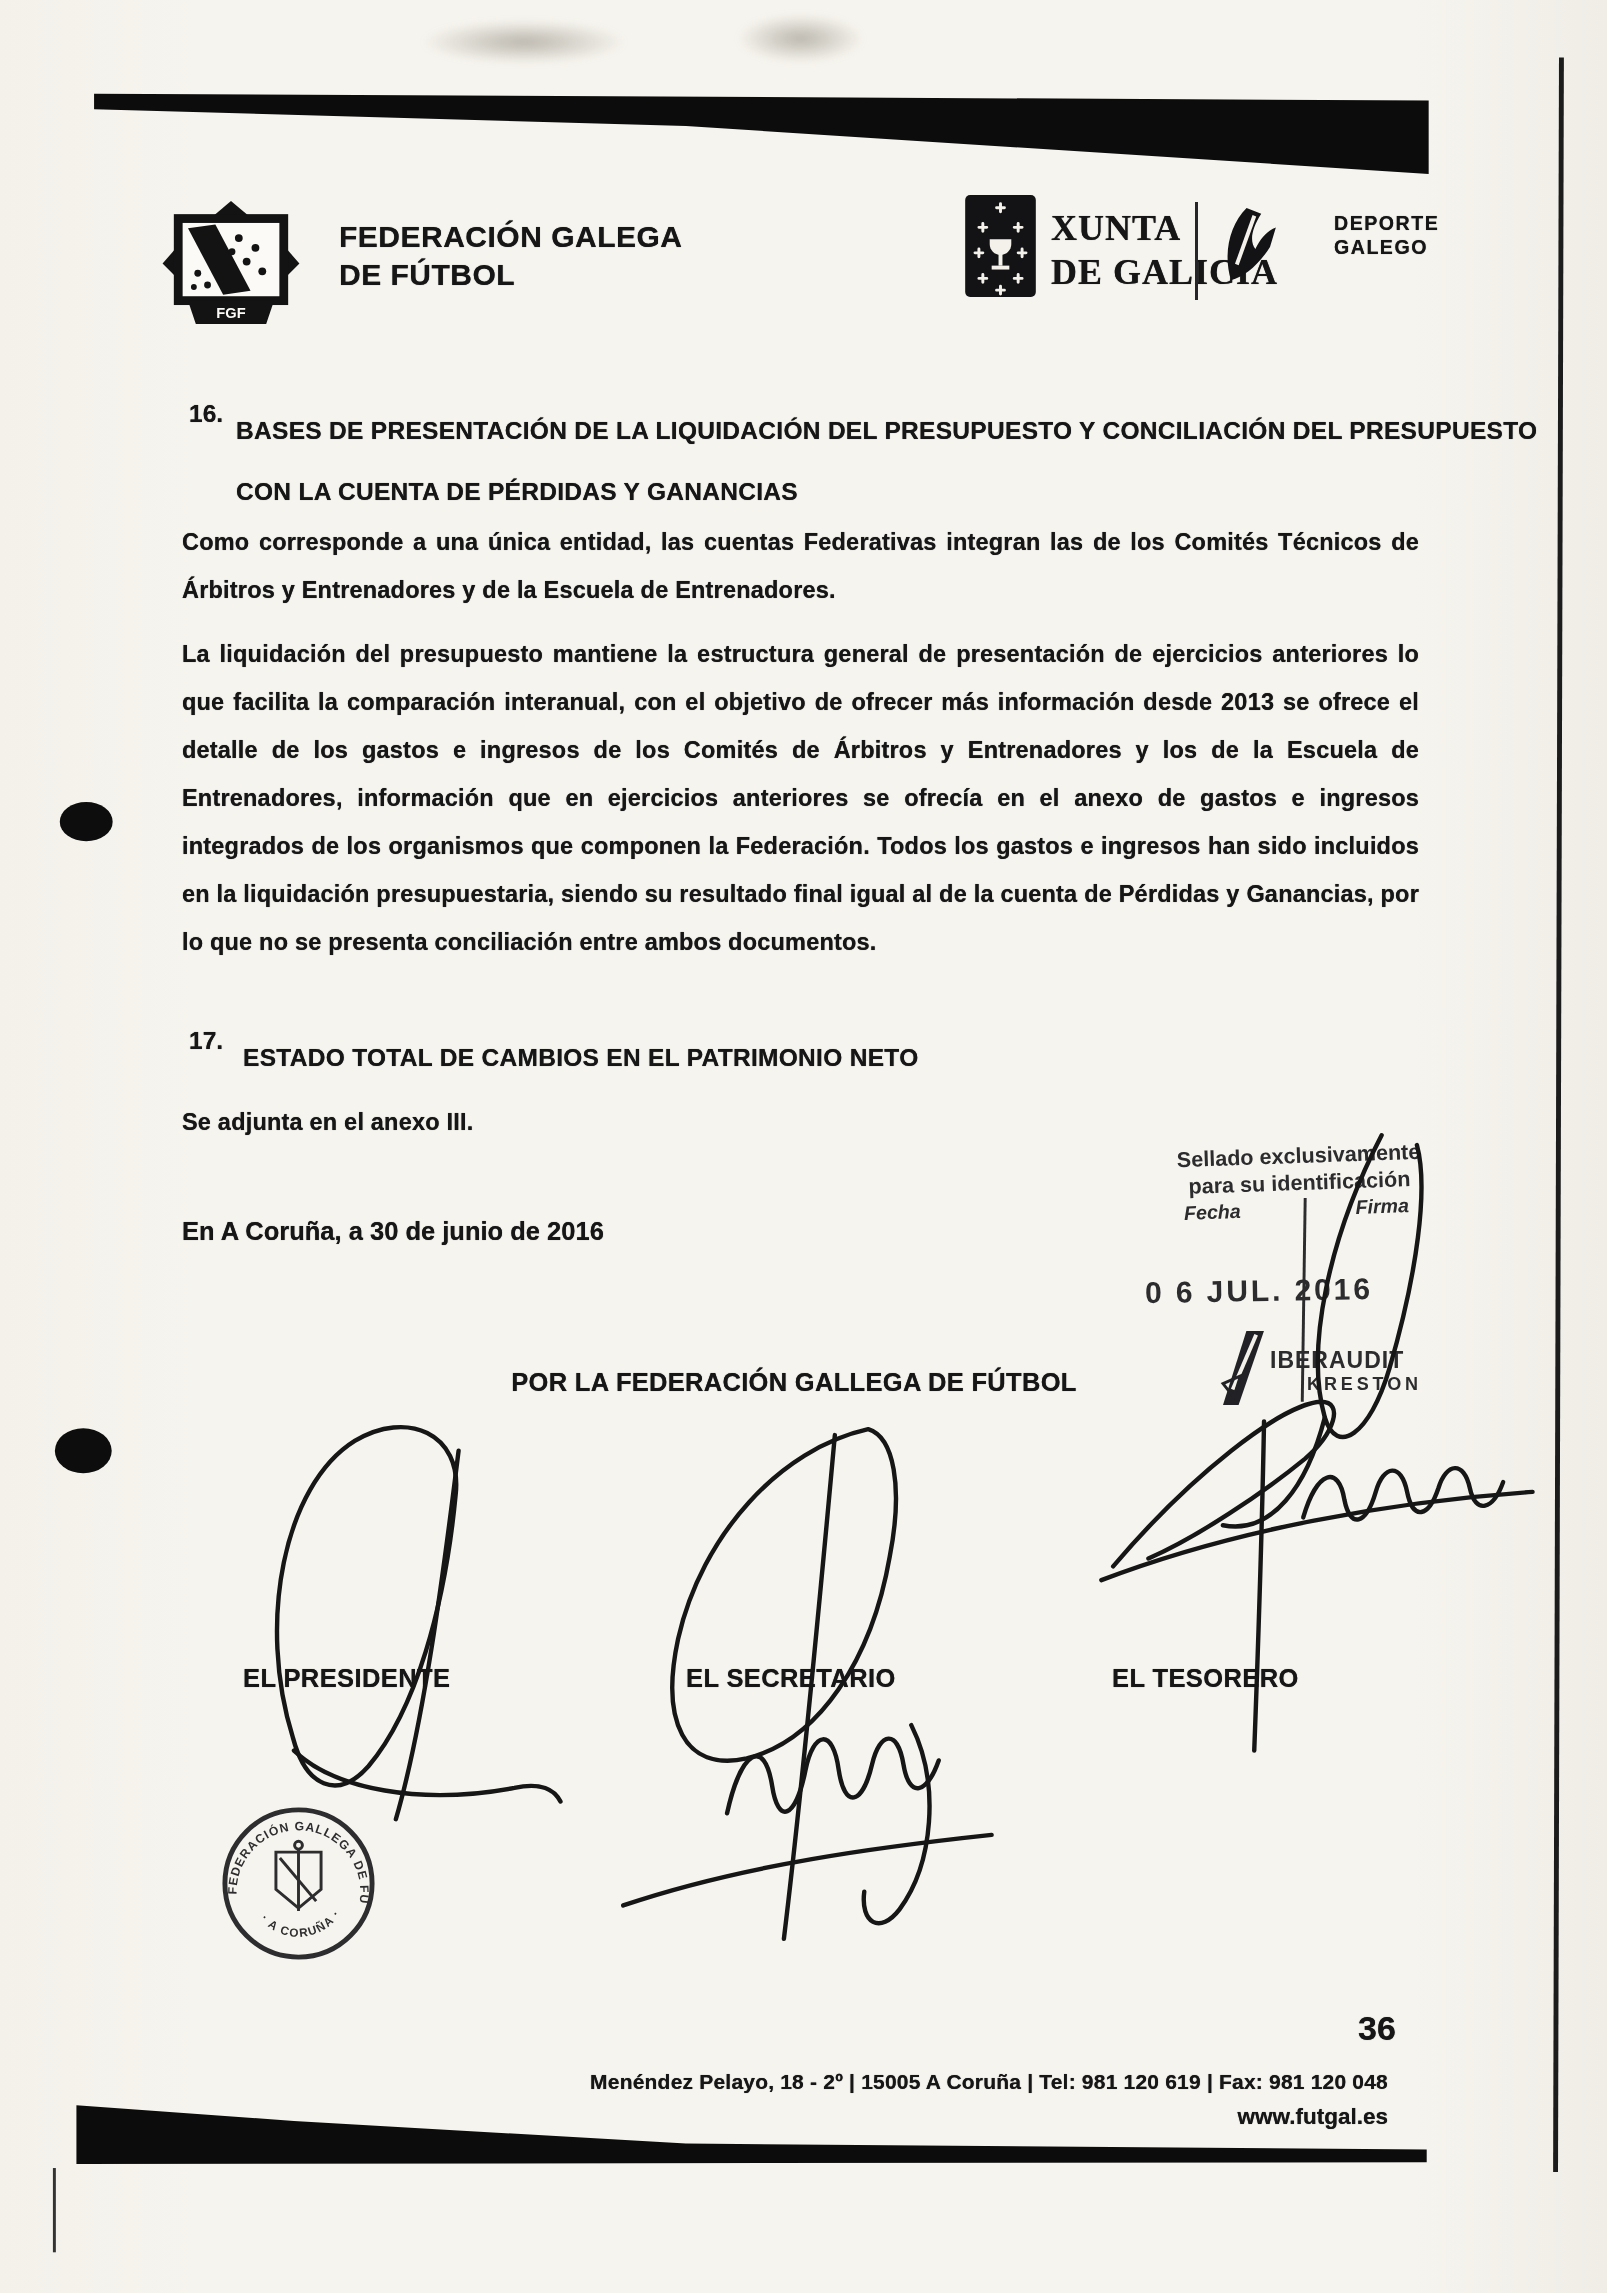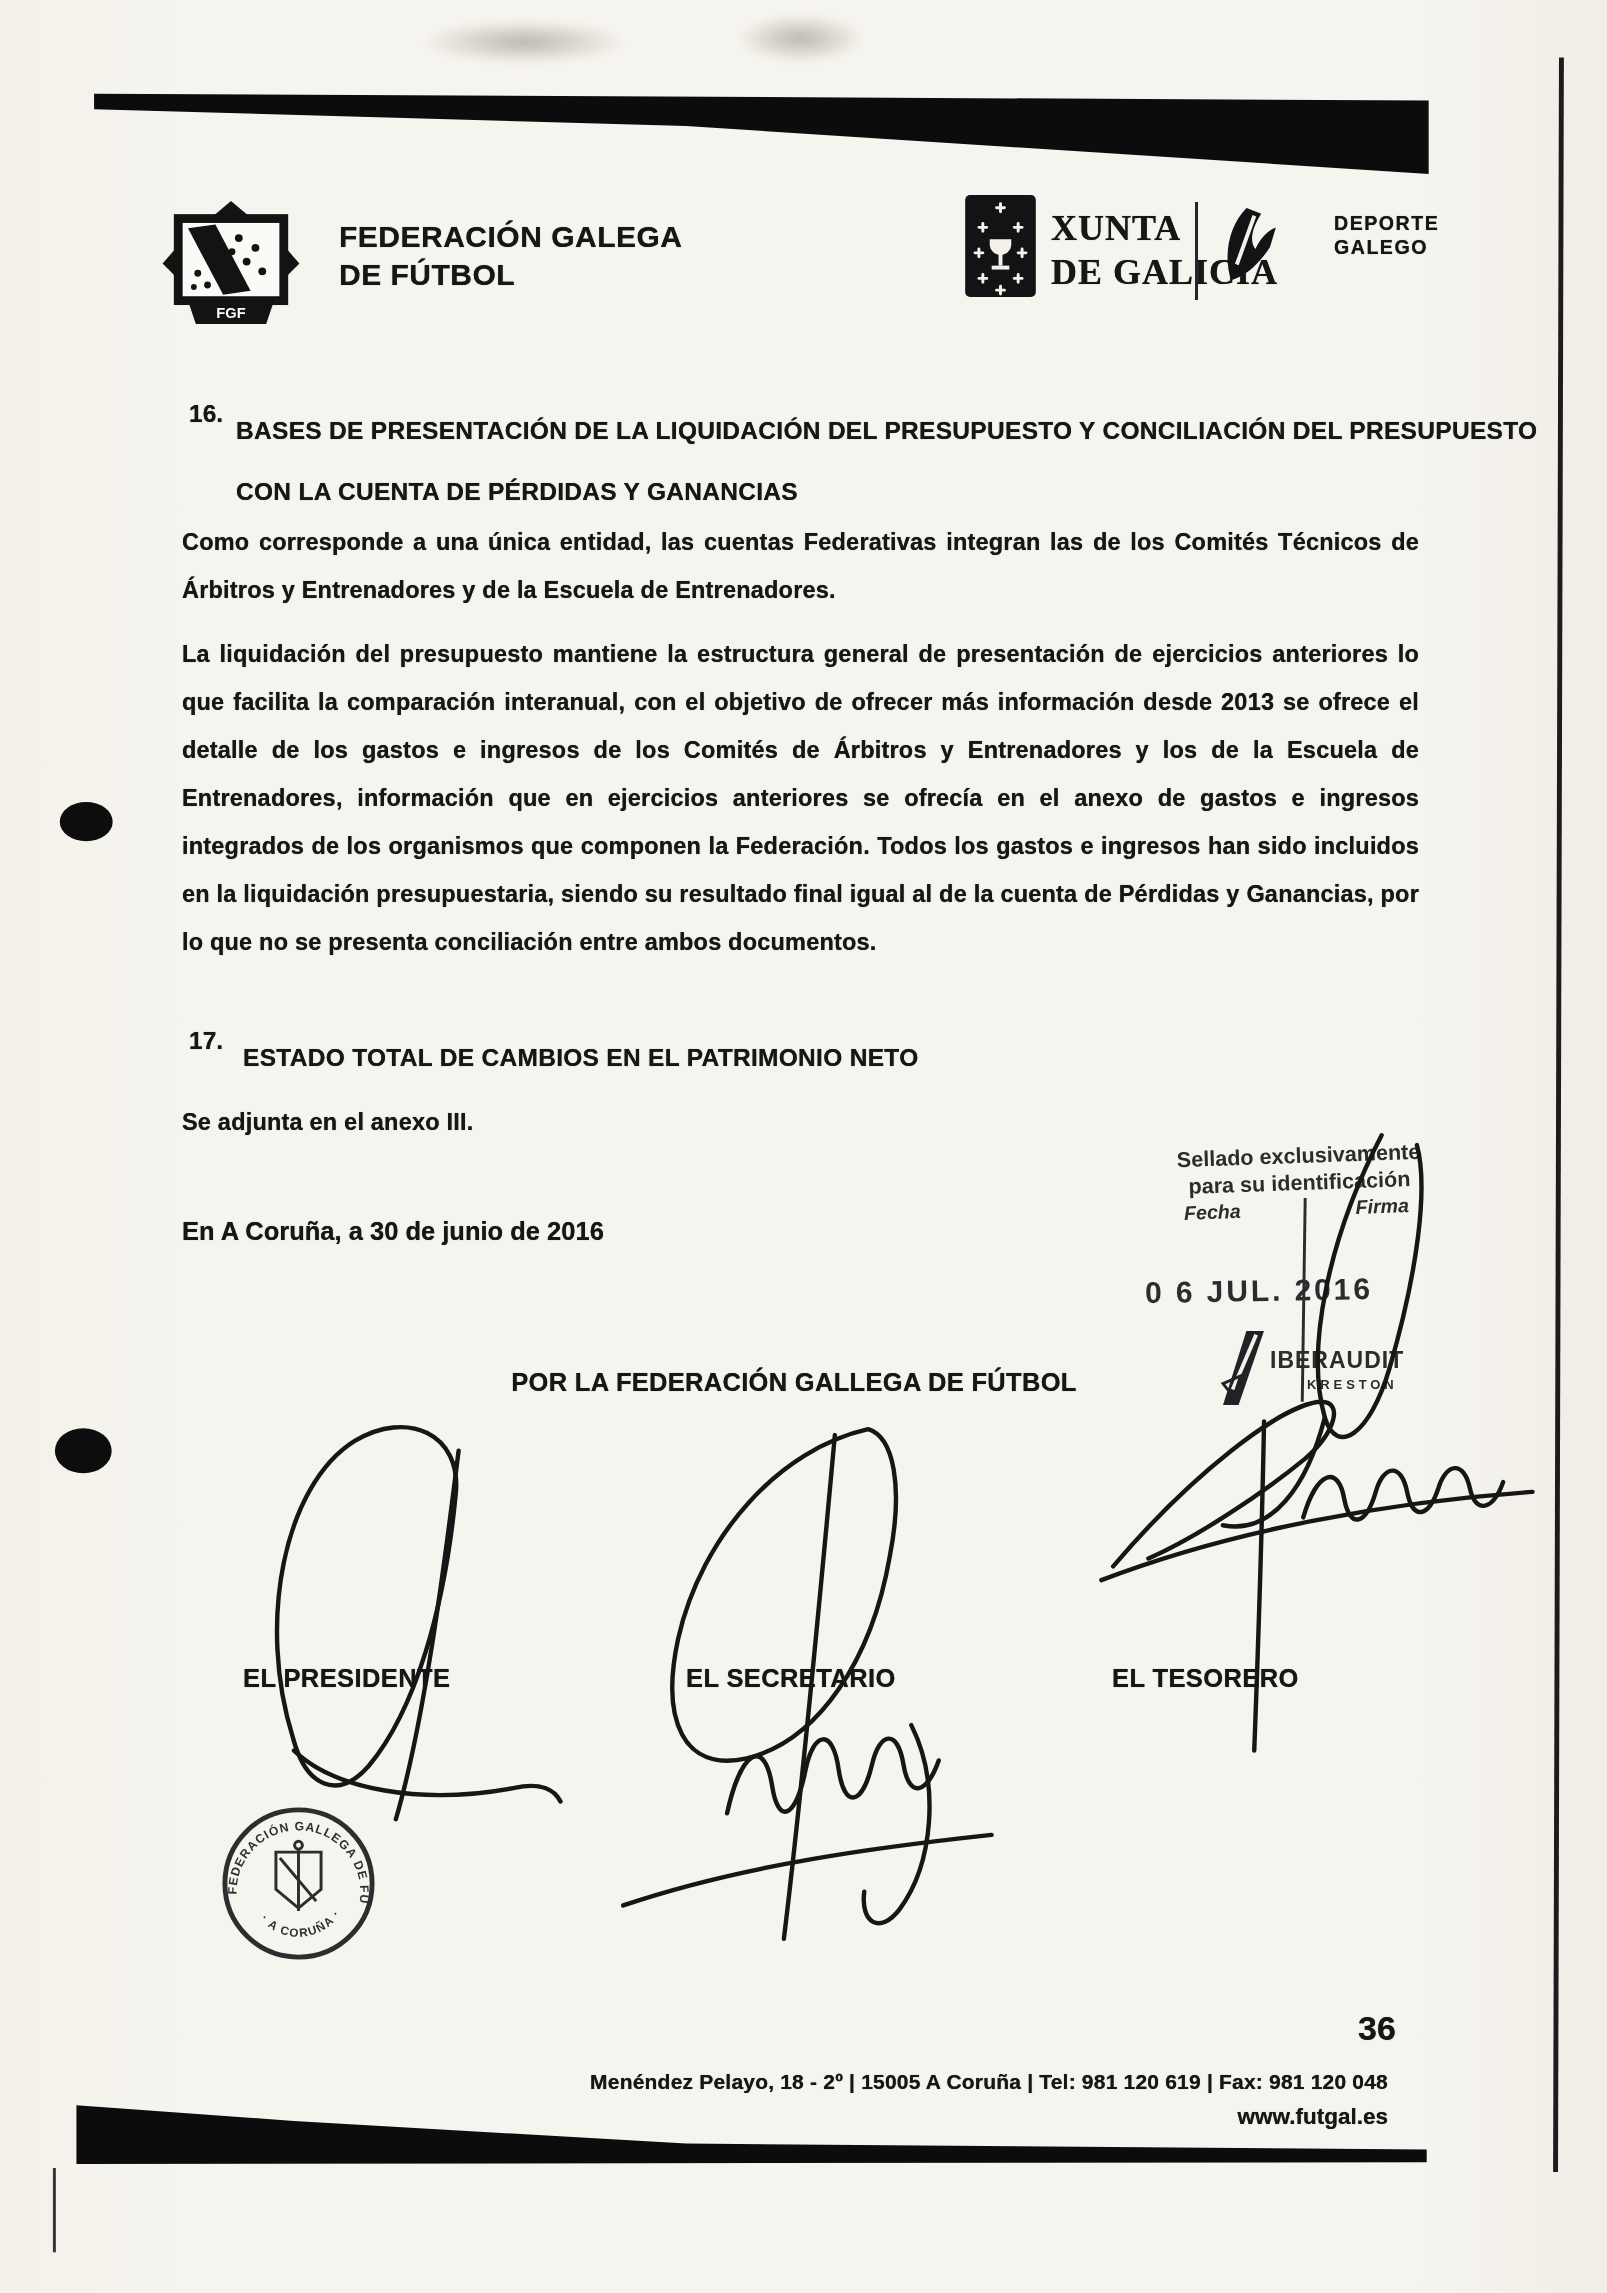--- a/index.html
+++ b/index.html
@@ -27,21 +27,21 @@
 
   .place-date{left:182px;top:1217px;font-size:25.5px;}
   .por-la{left:490px;top:1368px;width:608px;text-align:center;font-size:25.5px;letter-spacing:0.3px;}
 
   .stamp-ink{color:#2c2c2e;}
   .stamp-note{left:1157px;top:1143px;width:284px;text-align:center;font-size:21.6px;line-height:26.5px;transform:rotate(-2deg);}
   .fecha-firma{left:1184px;top:1198px;width:225px;display:flex;justify-content:space-between;font-size:19.6px;font-style:italic;transform:rotate(-2deg);}
   .date-stamp{left:1145px;top:1274px;font-size:30px;letter-spacing:2.9px;transform:rotate(-1deg);}
   .iber-text{left:1270px;top:1349px;line-height:23.5px;}
   .iber-name{font-size:23px;letter-spacing:1px;}
-  .iber-net{font-size:13px;letter-spacing:3.9px;padding-left:37px;}
+  .iber-net{font-size:18px;letter-spacing:3.9px;padding-left:37px;}
 
   .sig-label{font-size:25.5px;letter-spacing:0.4px;}
   .page-num{left:1313px;top:2009px;font-size:34px;margin-left:45px;}
   .footer-address{left:588px;top:2070px;width:800px;text-align:right;font-size:21px;letter-spacing:0.2px;}
   .footer-web{left:996px;top:2104px;width:392px;text-align:right;font-size:22.5px;}
 </style>
 </head>
 <body>
 
 <div class="page">

